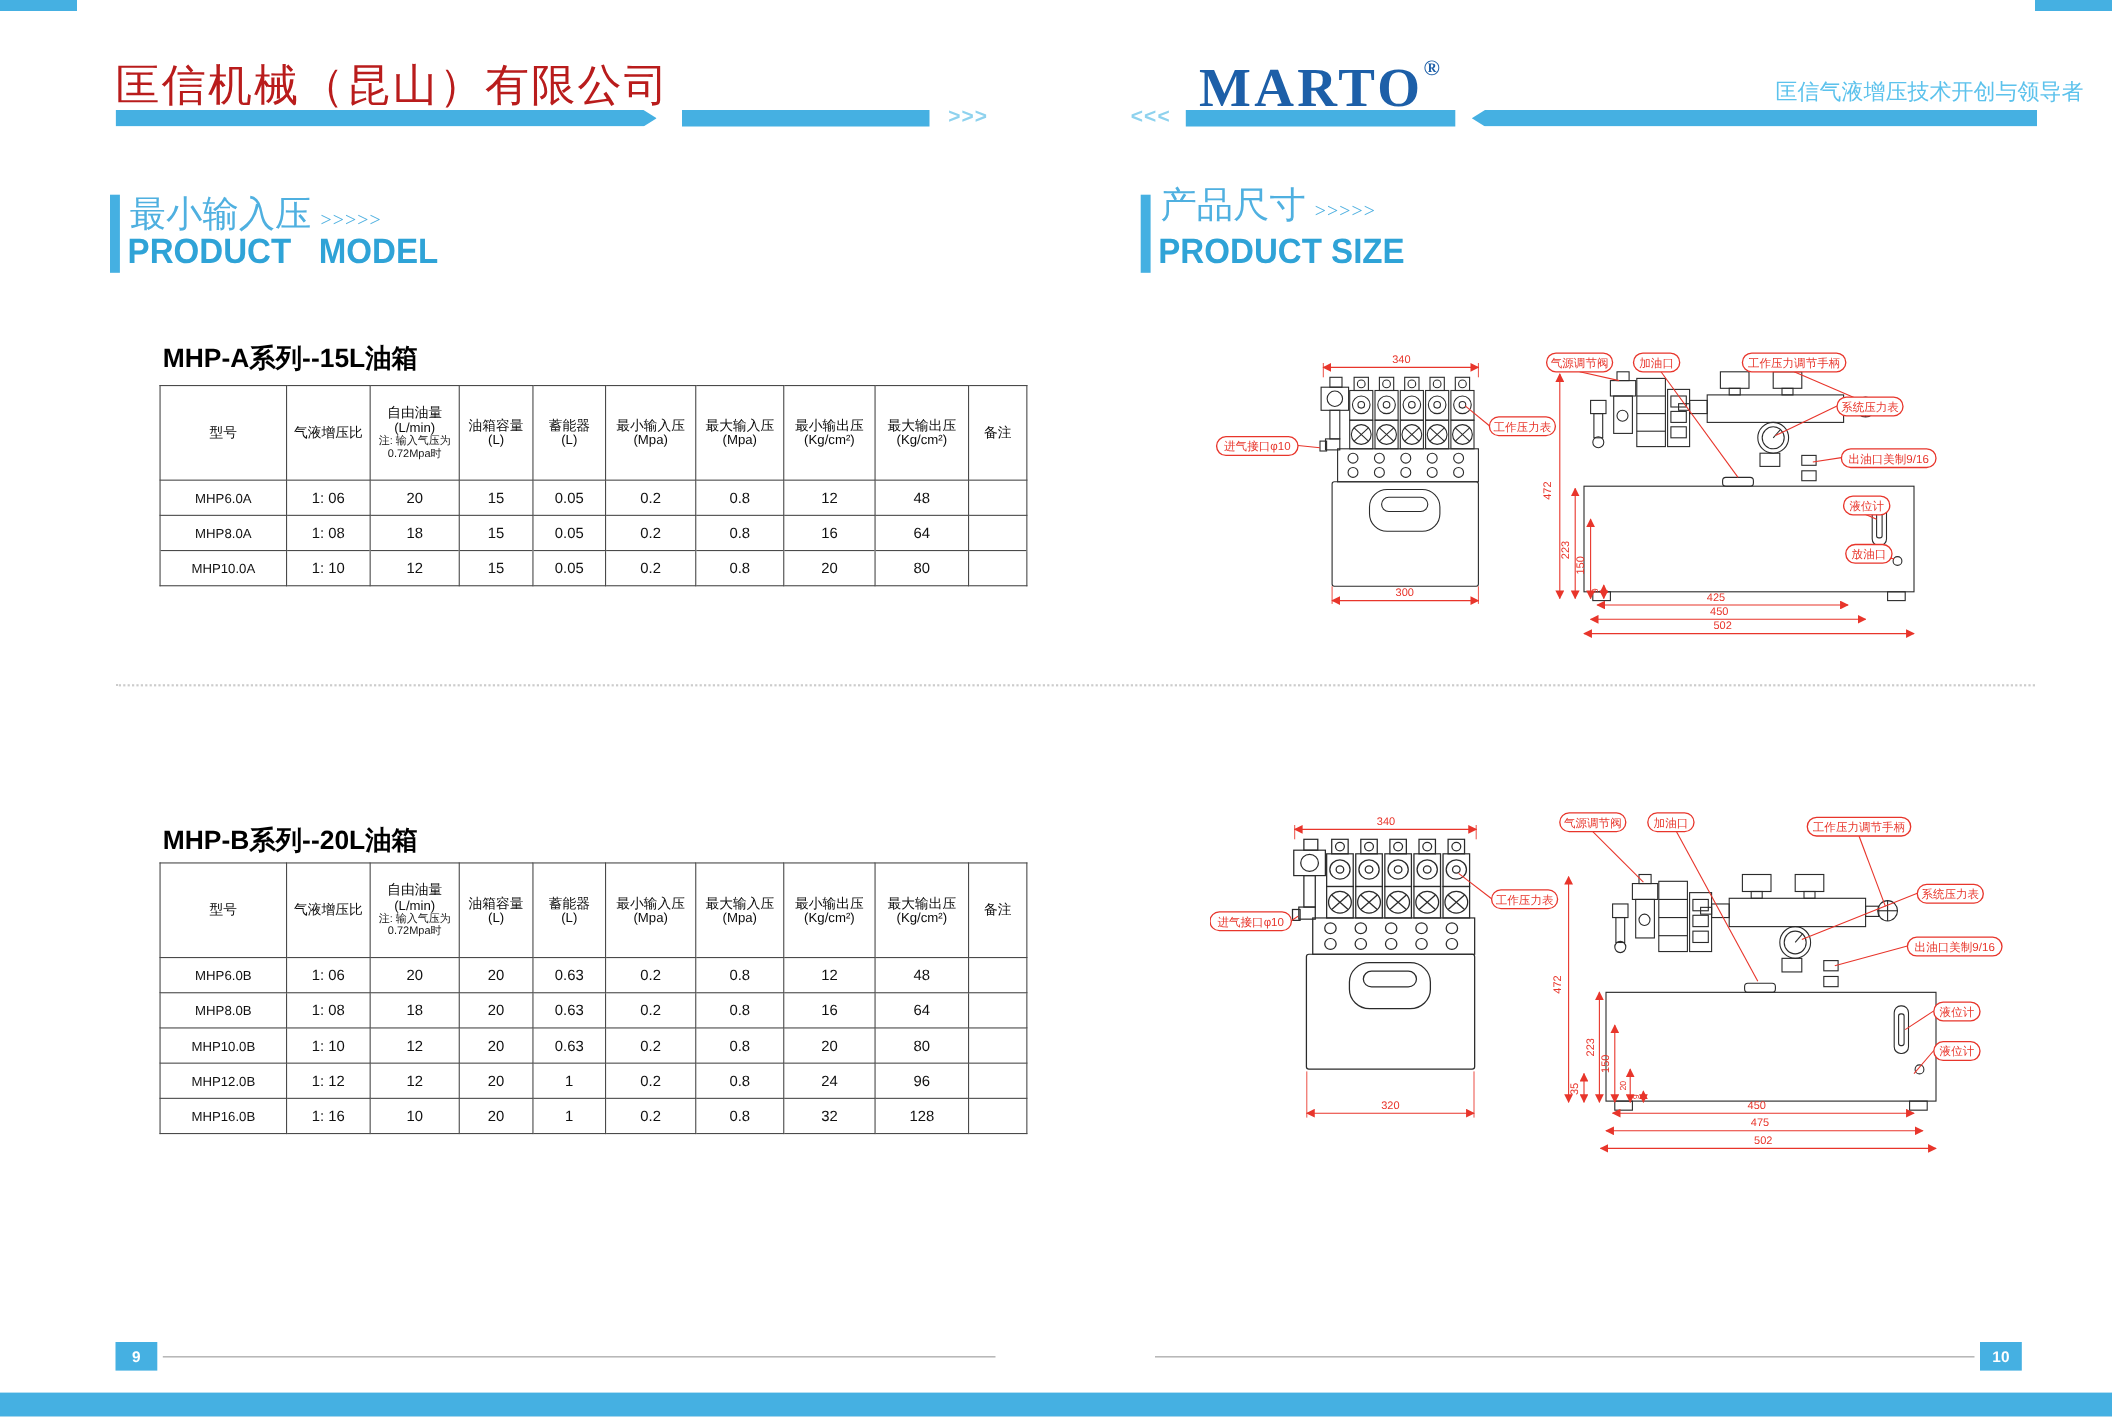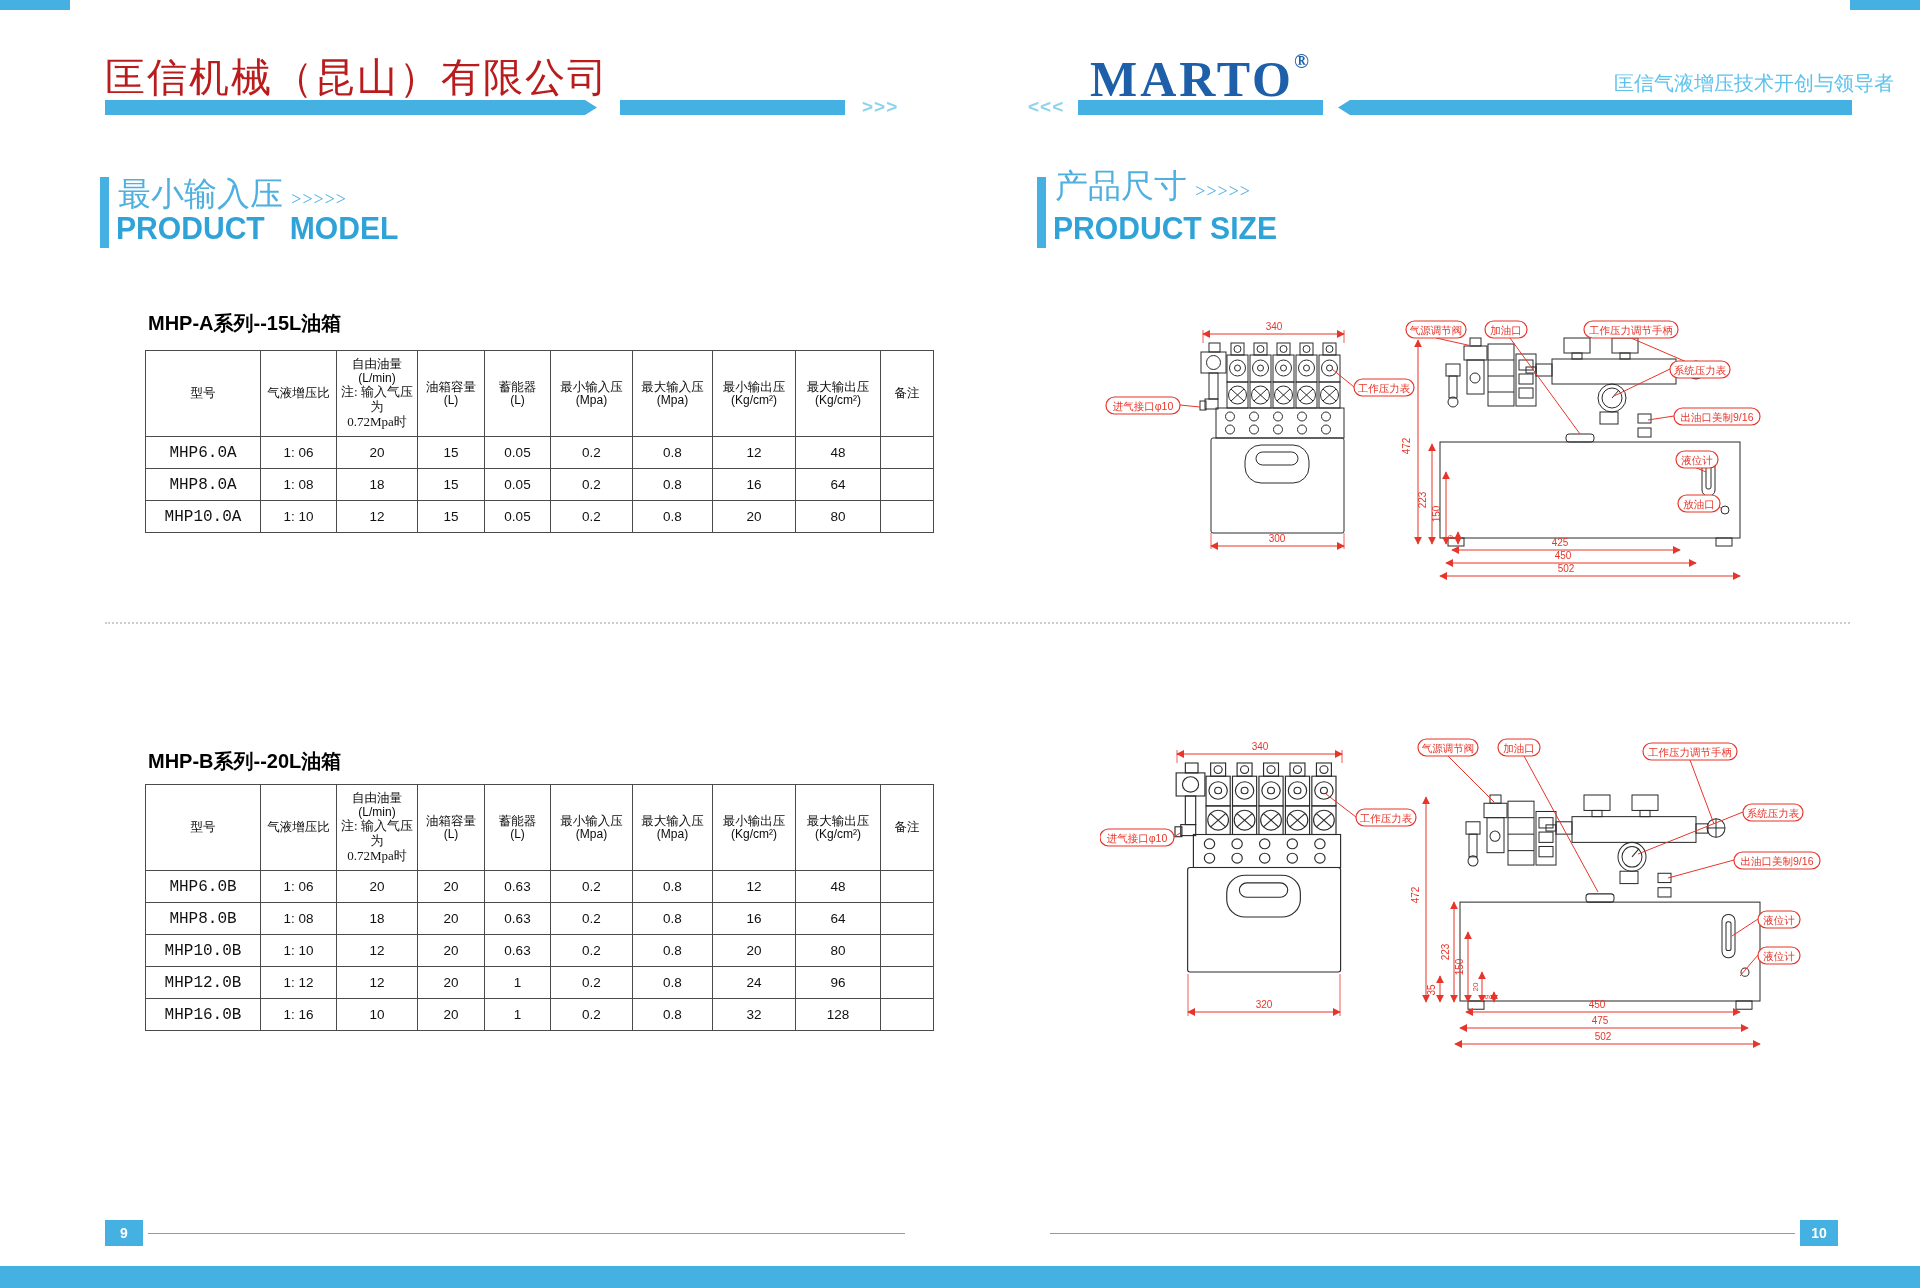--- a/index.html
+++ b/index.html
@@ -20,31 +20,31 @@
   .tagline{position:absolute;left:1614px;top:70px;font-size:20px;color:#5cc2ec;font-weight:500;}
 
   
   .sec-vbar{position:absolute;width:9px;background:#45b0e2;}
   .sec-zh{position:absolute;font-family:"Liberation Serif","DejaVu Serif",serif;font-size:33px;color:#4fb0e0;}
   .sec-zh .arr{font-size:18px;color:#4fb0e0;letter-spacing:1px;}
   .sec-en{position:absolute;font-size:32px;font-weight:800;color:#2fa3d7;letter-spacing:0px;
           transform:scaleX(0.94);transform-origin:left;white-space:pre;}
 
   
-  .tbl-title{position:absolute;font-size:20px;font-weight:bold;color:#000;}
+  .tbl-title{position:absolute;font-size:24px;font-weight:bold;color:#000;}
   .tbl{position:absolute;}
   table.spec{border-collapse:collapse;table-layout:fixed;width:788px;}
   table.spec th,table.spec td{border:1px solid #4a4a4a;text-align:center;vertical-align:middle;
       padding:0;font-weight:normal;overflow:hidden;}
   table.spec thead tr{height:86px;}
   table.spec tbody tr{height:32px;}
   .hm{font-size:12.5px;font-weight:500;color:#0a0a0a;line-height:1.15;}
   .hs{font-size:12px;color:#0a0a0a;line-height:1.1;}
-  .hn{font-size:13px;color:#151515;line-height:1.15;font-family:Liberation Serif, serif;}
-  td.model{font-weight:bold;font-size:16px;font-family:Liberation Mono, monospace;}
+  .hn{font-size:10px;color:#151515;line-height:1.15;}
+  td.model{font-weight:bold;font-size:12px;}
   td.val{font-size:13.5px;}
   table.spec .nl{border-left:none;}
   table.spec tr.nb td{border-bottom:none;}
 
   .dotted-sep{position:absolute;border-top:2px dotted #cccccc;height:0;}
 
   
   .foot-line{position:absolute;border-top:1px solid #9a9a9a;height:0;}
   .page-box{position:absolute;width:38px;height:26px;background:#45b0e2;color:#fff;
             font-size:14px;font-weight:bold;text-align:center;line-height:26px;}

